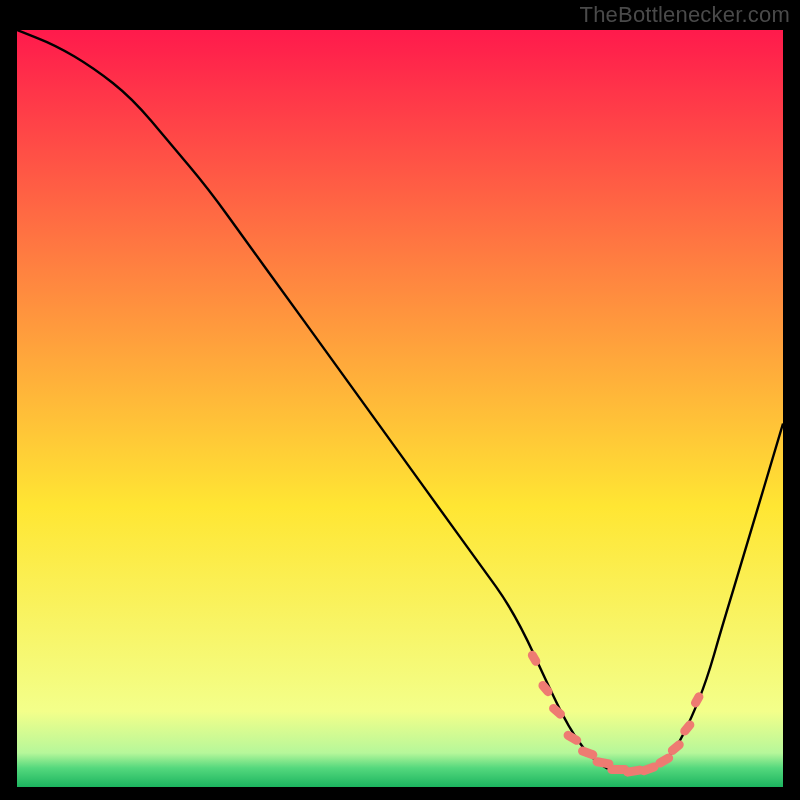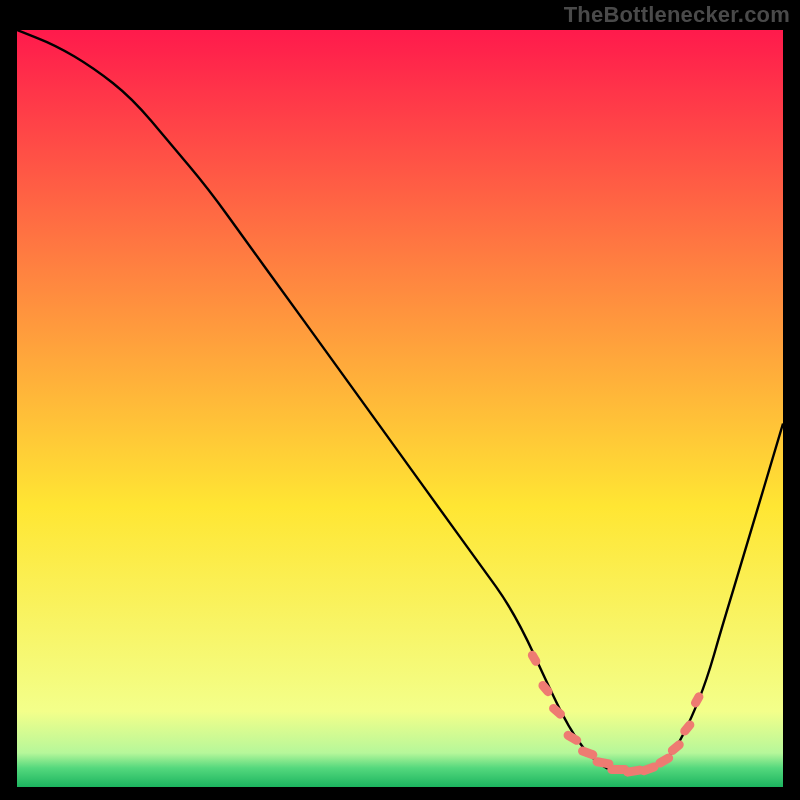--- a/index.html
+++ b/index.html
@@ -16,21 +16,21 @@
     width: 800px;
     height: 800px;
     background: #000;
   }
   .attr {
     position: absolute;
     top: 2px;
     right: 10px;
     color: #4a4a4a;
     font-size: 22px;
-    font-weight: 700;
+    font-weight: 400;
     letter-spacing: 0.2px;
   }
   .plot-wrap {
     position: absolute;
     left: 17px;
     top: 30px;
     width: 766px;
     height: 757px;
   }
   svg {

